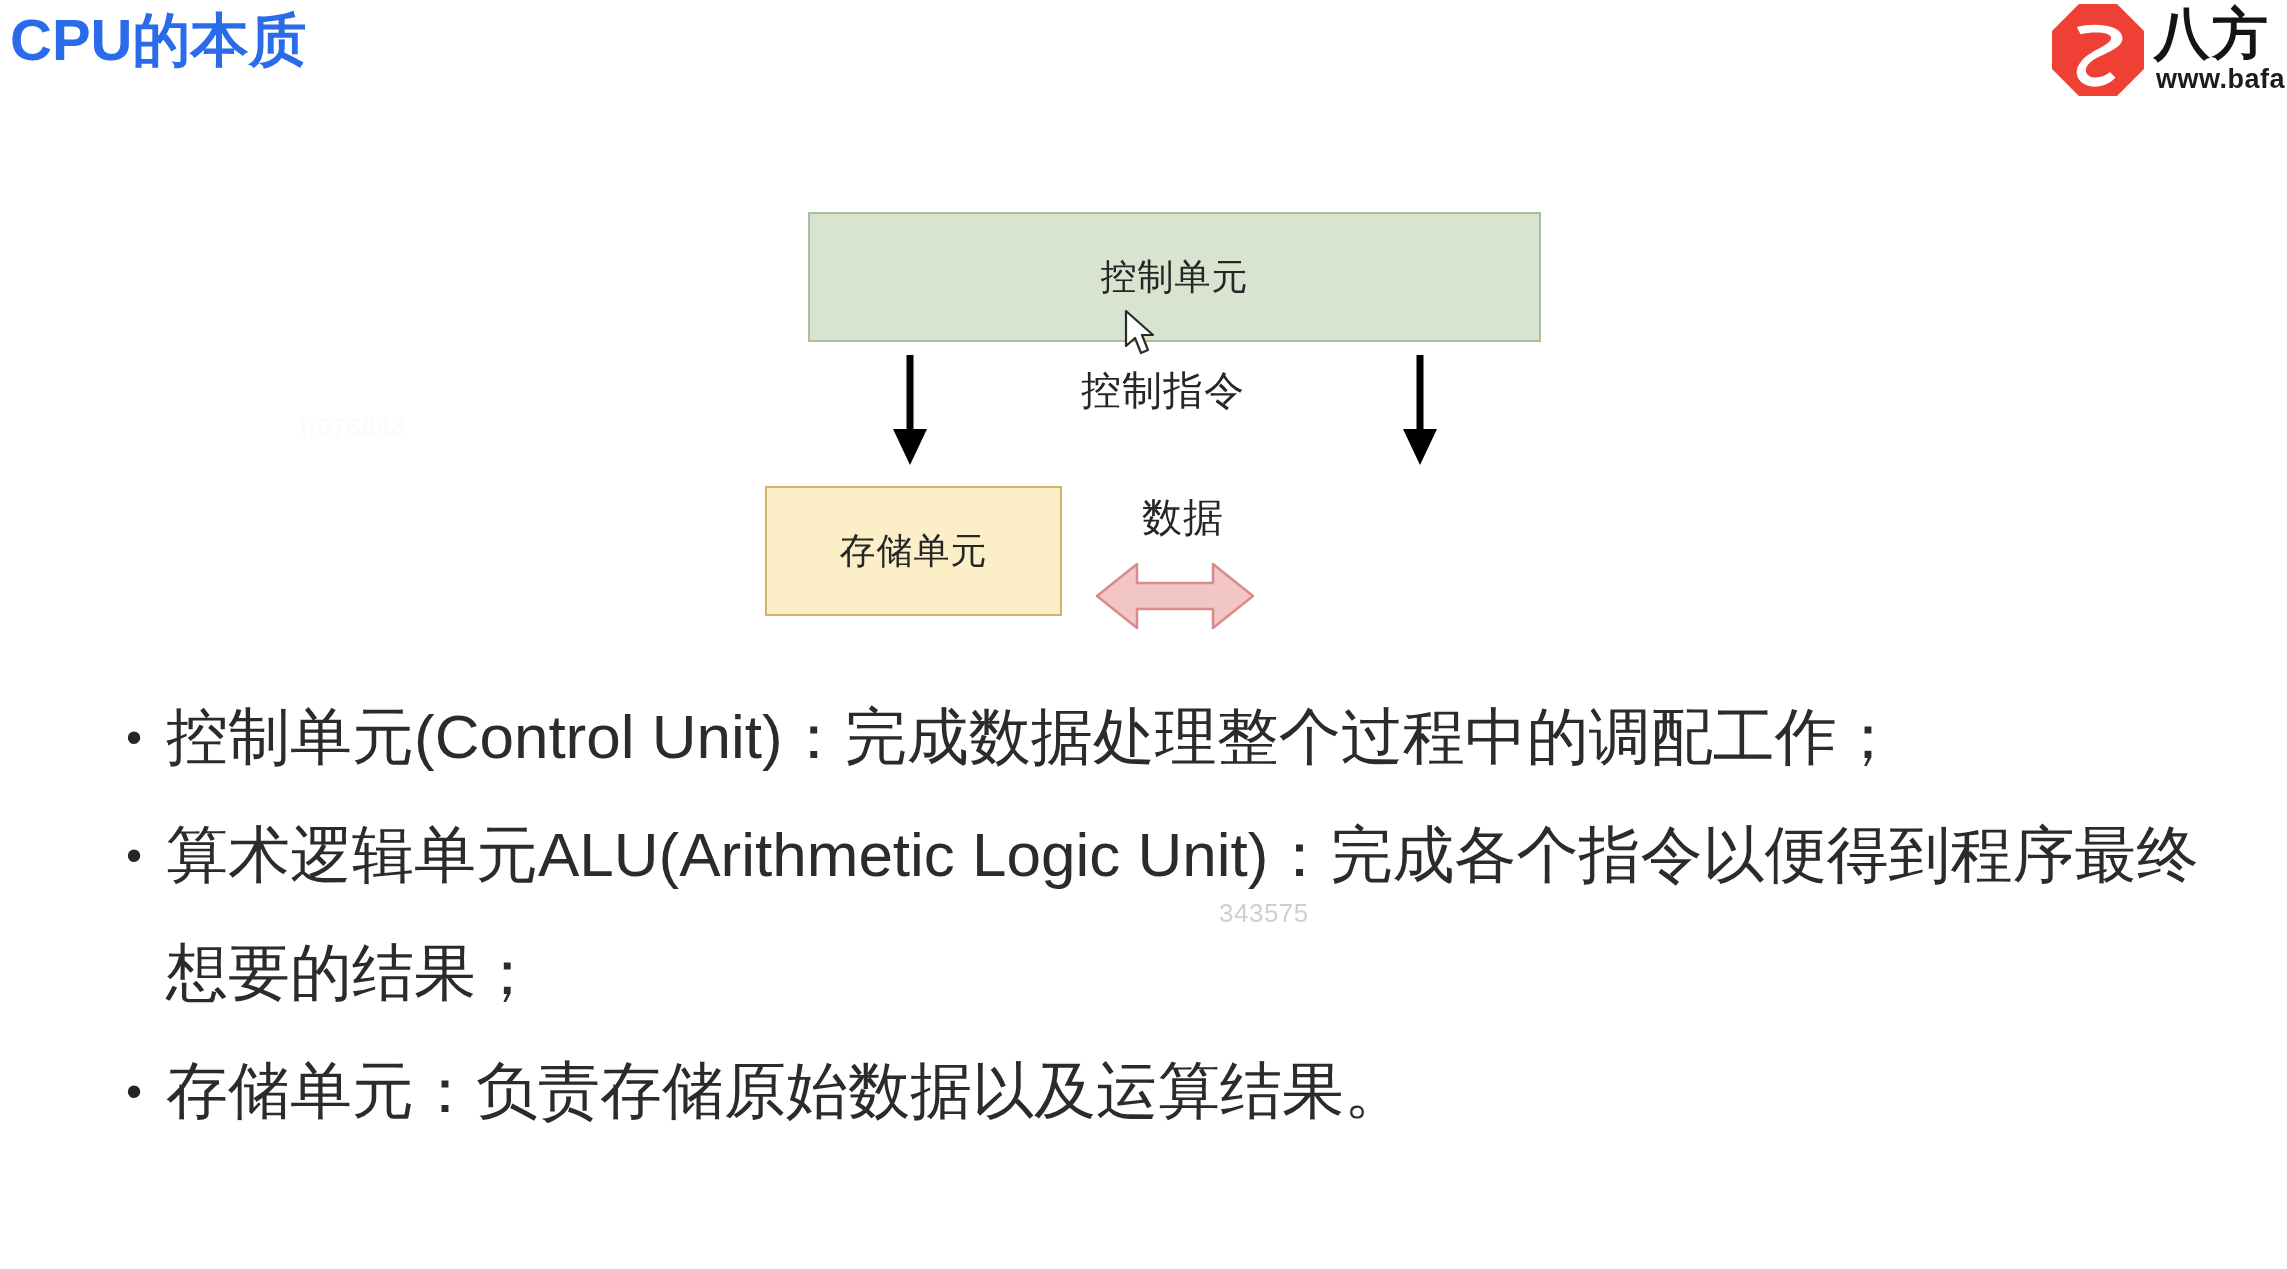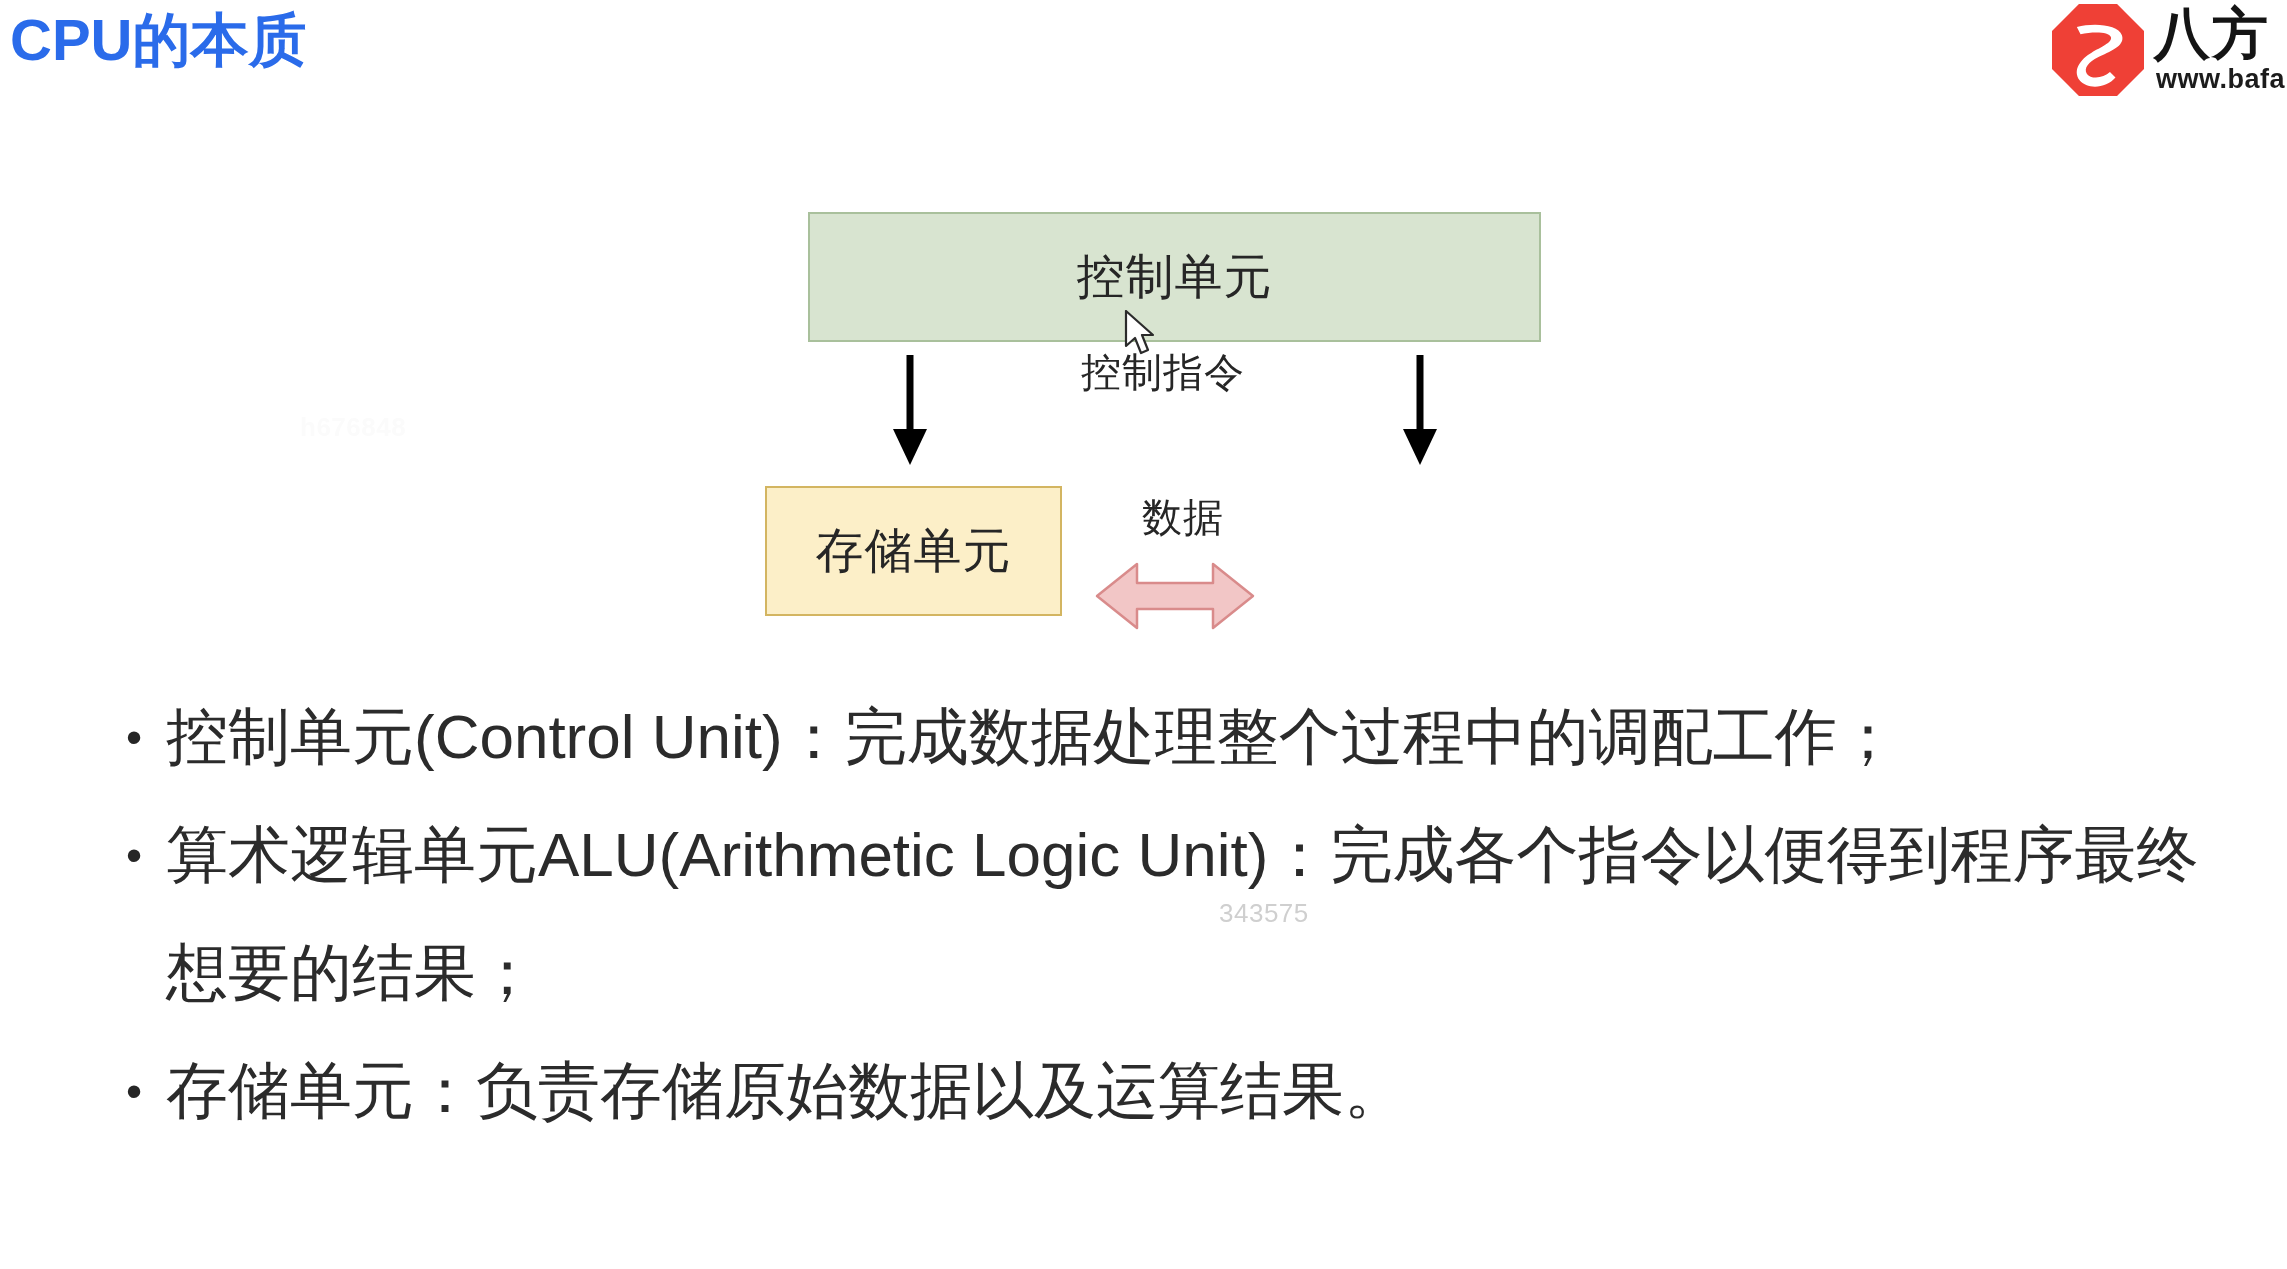--- a/index.html
+++ b/index.html
@@ -75,21 +75,21 @@
     top: 0;
     width: 2287px;
     height: 660px;
   }
   .dbox {
     position: absolute;
     box-sizing: border-box;
     display: flex;
     align-items: center;
     justify-content: center;
-    font-size: 48px;
+    font-size: 36px;
     color: #262626;
     letter-spacing: 1px;
     white-space: nowrap;
   }
   #box-control {
     left: 808px;
     top: 212px;
     width: 733px;
     height: 130px;
     background: #D8E4D0;
@@ -115,21 +115,21 @@
 
   .dlabel {
     position: absolute;
     font-size: 40px;
     color: #262626;
     letter-spacing: 1px;
     white-space: nowrap;
   }
   #label-control-signal {
     left: 1081px;
-    top: 345px;
+    top: 363px;
     font-family: Liberation Serif, serif;
   }
   #label-data {
     left: 1126px;
     top: 490px;
     margin-left: 16px;
   }
 
   .arrow-down {
     position: absolute;

